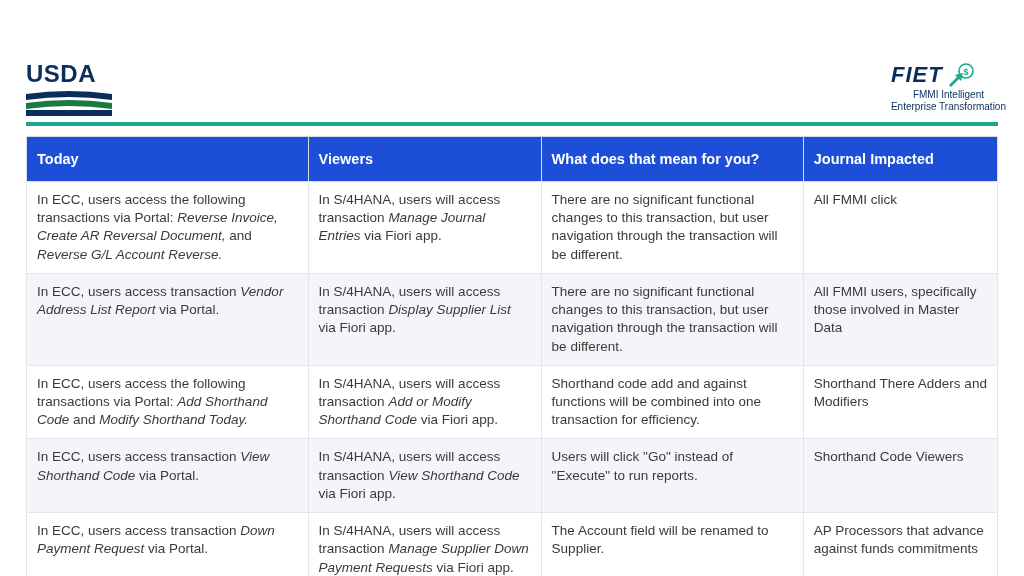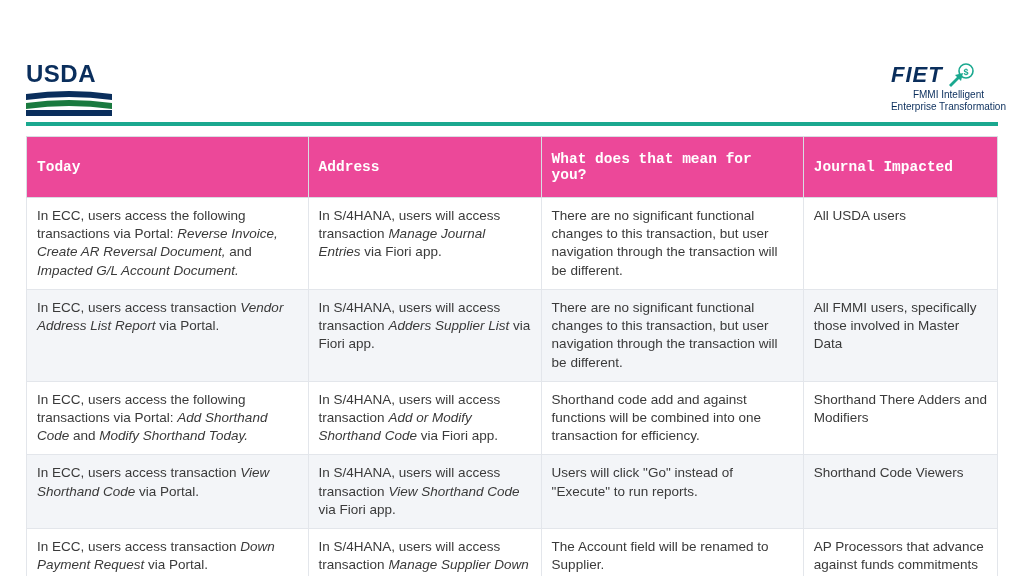--- a/index.html
+++ b/index.html
@@ -11,21 +11,21 @@
     .usda-bars { margin-top: 2px; }
     .title-block { display: flex; align-items: baseline; margin-top: 18px; }
     .title-main { font-size: 32px; font-weight: 800; color: #0a2e5c; letter-spacing: 0.5px; }
     .title-sub { font-size: 19px; font-weight: 400; color: #0a2e5c; margin-left: 10px; letter-spacing: 0.3px; }
     .fiet-logo { position: absolute; right: 10px; top: 14px; text-align: center; }
     .fiet-main { display: flex; align-items: center; gap: 4px; }
     .fiet-text { font-size: 22px; font-weight: 900; color: #0a2e5c; letter-spacing: 1px; font-style: italic; }
     .fiet-sub { font-size: 10px; color: #0a2e5c; line-height: 1.1; margin-top: 1px; }
     .divider { height: 4px; background: #1aa88f; margin: 0 18px 10px 18px; }
     .table { width: calc(100% - 36px); margin: 0 18px; border-collapse: collapse; table-layout: fixed; }
-    .table th { background: #ec4899; color: #fff; text-align: left; font-weight: 700; font-size: 14.5px; padding: 14px 10px; border: 1px solid #d8dde3; font-family: Liberation Mono, monospace; }
+    .table th { background: #1d4ed8; color: #fff; text-align: left; font-weight: 700; font-size: 14.5px; padding: 14px 10px; border: 1px solid #d8dde3; }
     .table td { font-size: 13.5px; color: #3a3a3a; padding: 9px 10px; vertical-align: top; border: 1px solid #e3e6eb; line-height: 1.35; }
     .table tbody tr:nth-child(even) td { background: #f3f5f8; }
     .table tbody tr:nth-child(odd) td { background: #fff; }
     .col-today { width: 29%; }
     .col-tomorrow { width: 24%; }
     .col-mean { width: 27%; }
     .col-groups { width: 20%; }
     em, .ital { font-style: italic; }
     .page-num { position: absolute; right: 18px; bottom: 10px; font-size: 16px; color: #4a4a4a; }
   </style>
@@ -62,35 +62,35 @@
   <table class="table">
     <colgroup>
       <col class="col-today">
         <col class="col-tomorrow">
         <col class="col-mean">
         <col class="col-groups">
     </colgroup>
     <thead>
       <tr>
         <th>Today</th>
-        <th>Address</th>
+        <th>Viewers</th>
         <th>What does that mean for you?</th>
         <th>Journal Impacted</th>
       </tr>
     </thead>
     <tbody>
       <tr>
-        <td>In ECC, users access the following transactions via Portal: <em>Reverse Invoice, Create AR Reversal Document,</em> and <em>Impacted G/L Account Document.</em></td>
+        <td>In ECC, users access the following transactions via Portal: <em>Reverse Invoice, Create AR Reversal Document,</em> and <em>Reverse G/L Account Reverse.</em></td>
         <td>In S/4HANA, users will access transaction <em>Manage Journal Entries</em> via Fiori app.</td>
         <td>There are no significant functional changes to this transaction, but user navigation through the transaction will be different.</td>
-        <td>All USDA users</td>
+        <td>All FMMI click</td>
       </tr>
       <tr>
         <td>In ECC, users access transaction <em>Vendor Address List Report</em> via Portal.</td>
-        <td>In S/4HANA, users will access transaction <em>Adders Supplier List</em> via Fiori app.</td>
+        <td>In S/4HANA, users will access transaction <em>Display Supplier List</em> via Fiori app.</td>
         <td>There are no significant functional changes to this transaction, but user navigation through the transaction will be different.</td>
         <td>All FMMI users, specifically those involved in Master Data</td>
       </tr>
       <tr>
         <td>In ECC, users access the following transactions via Portal: <em>Add Shorthand Code</em> and <em>Modify Shorthand Today.</em></td>
         <td>In S/4HANA, users will access transaction <em>Add or Modify Shorthand Code</em> via Fiori app.</td>
         <td>Shorthand code add and against functions will be combined into one transaction for efficiency.</td>
         <td>Shorthand There Adders and Modifiers</td>
       </tr>
       <tr>

